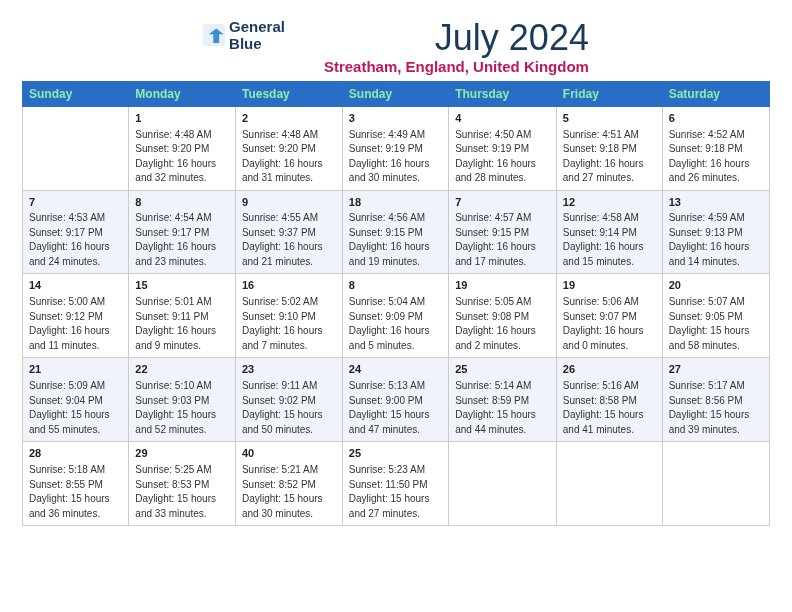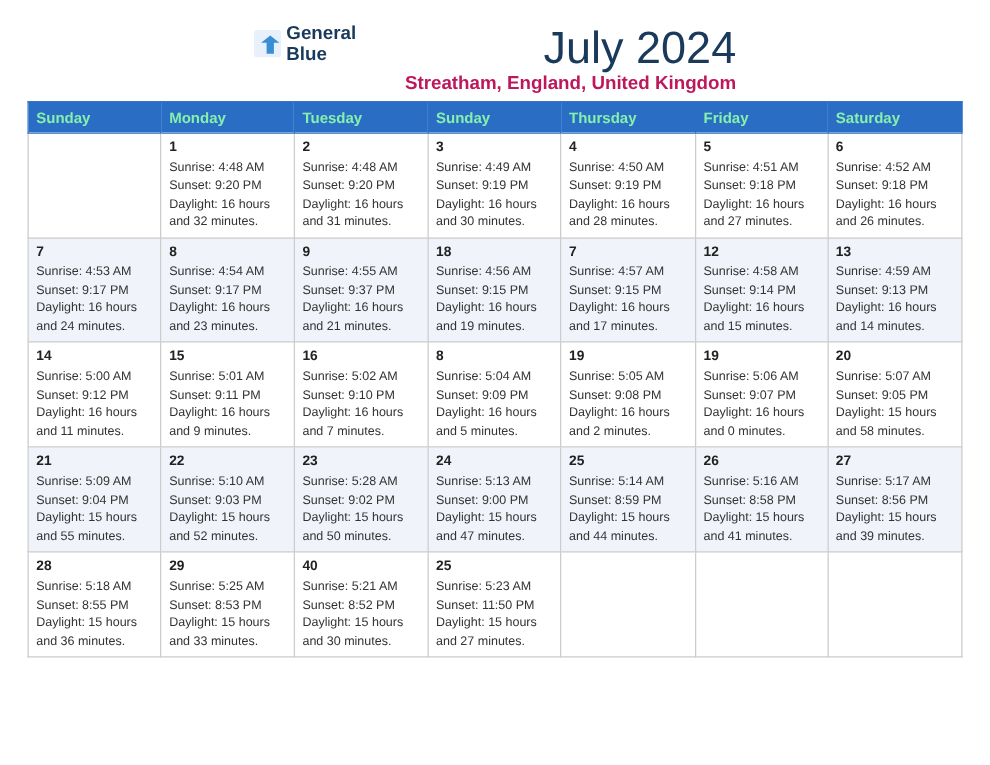--- a/index.html
+++ b/index.html
@@ -287,21 +287,21 @@
           </td>
           <td>
             <span class="day-num">22</span>
             <div class="cell-content">Sunrise: 5:10 AM
 Sunset: 9:03 PM
 Daylight: 15 hours
 and 52 minutes.</div>
           </td>
           <td>
             <span class="day-num">23</span>
-            <div class="cell-content">Sunrise: 5:28 AM
+            <div class="cell-content">Sunrise: 9:11 AM
 Sunset: 9:02 PM
 Daylight: 15 hours
 and 50 minutes.</div>
           </td>
           <td>
             <span class="day-num">24</span>
             <div class="cell-content">Sunrise: 5:13 AM
 Sunset: 9:00 PM
 Daylight: 15 hours
 and 47 minutes.</div>

